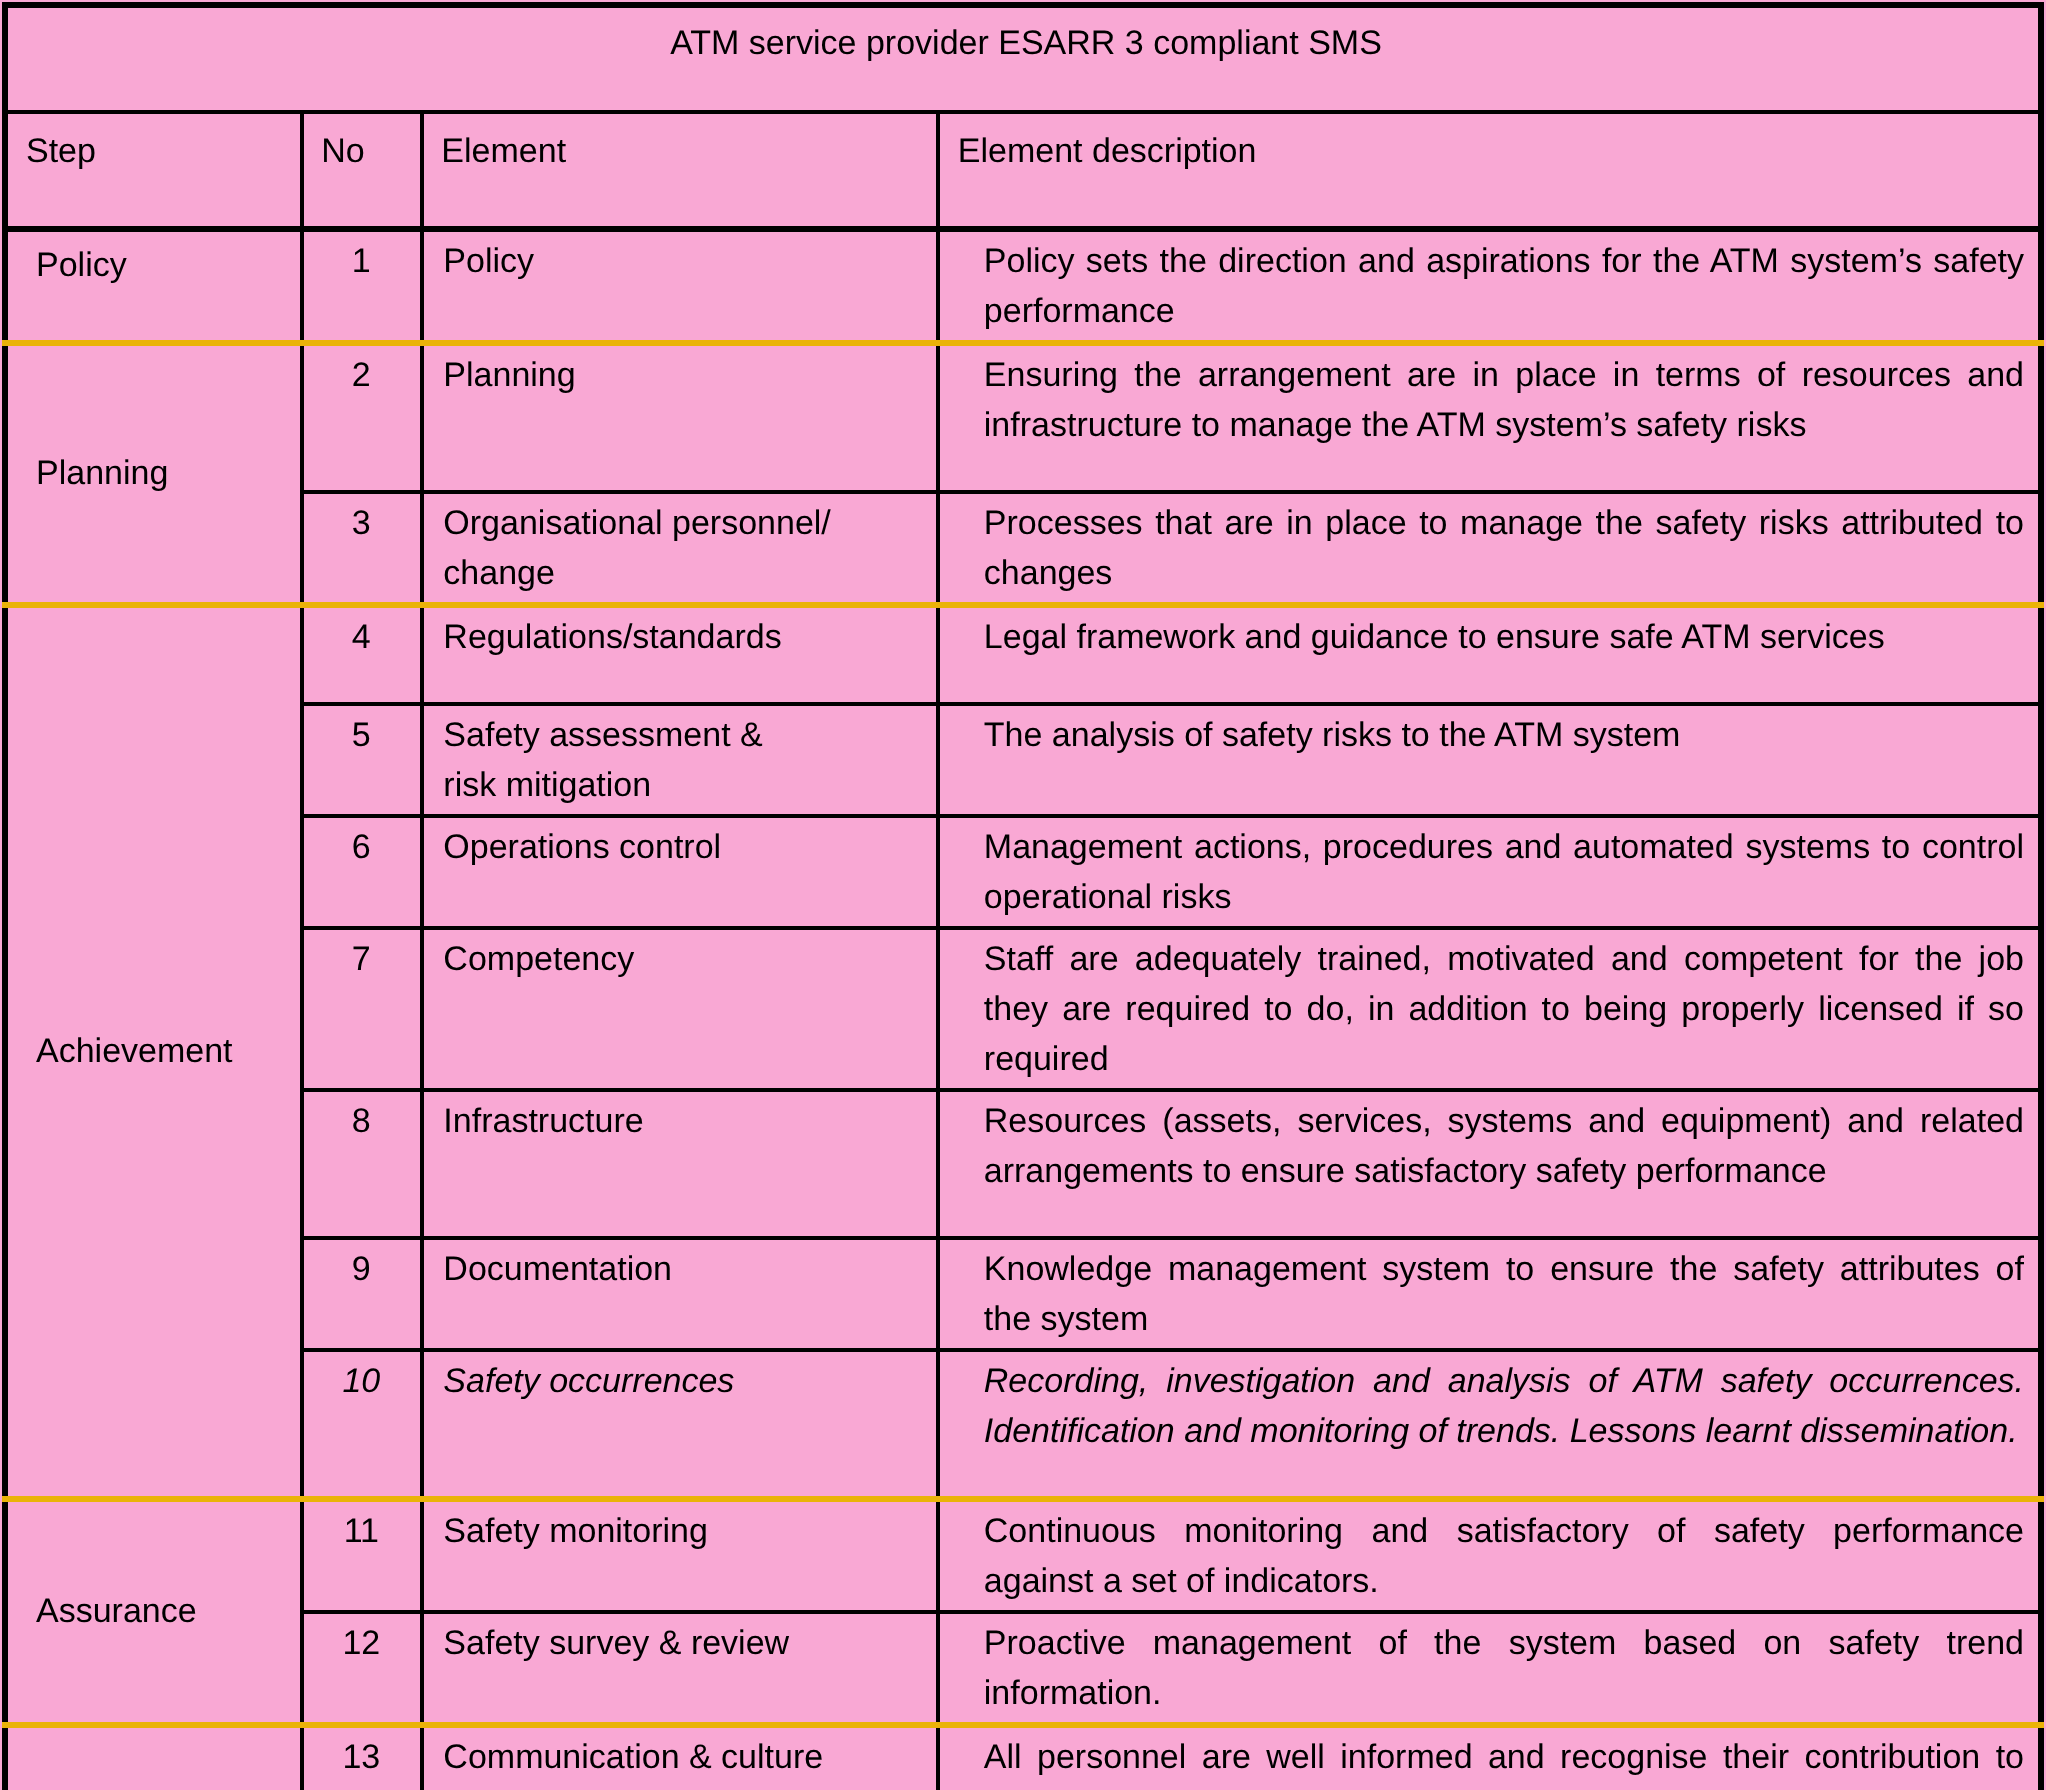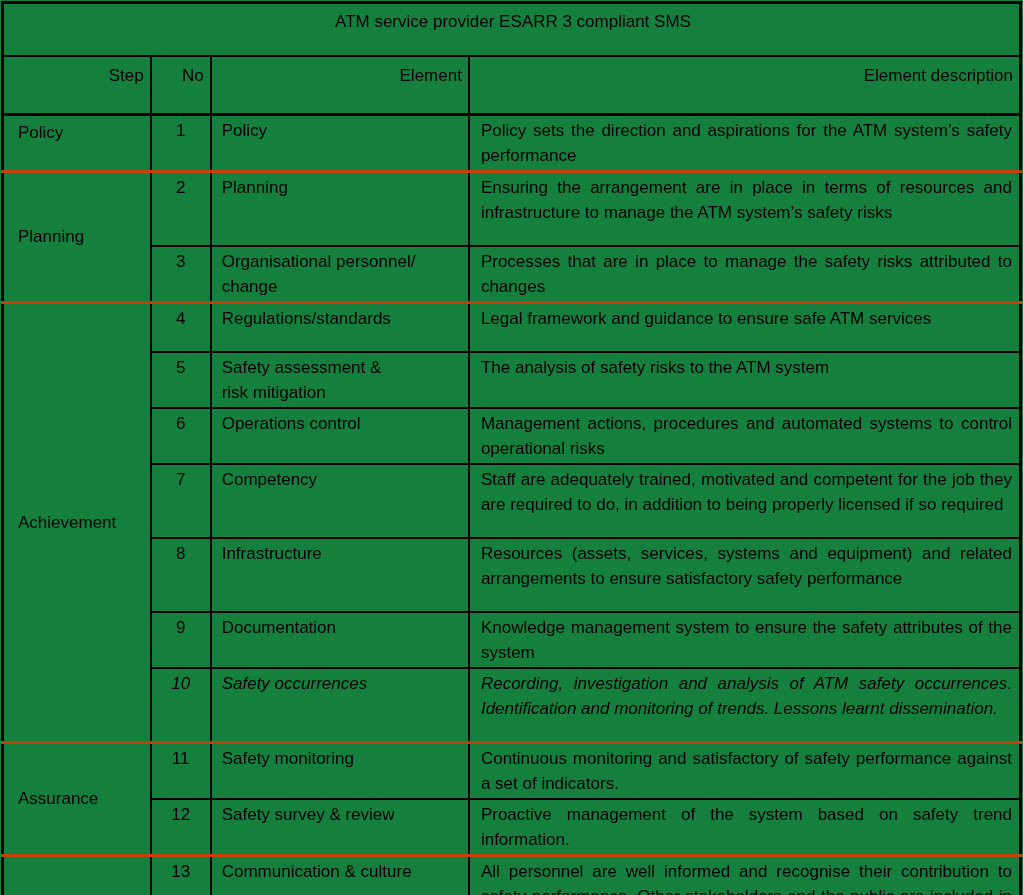--- a/index.html
+++ b/index.html
@@ -7,21 +7,21 @@
     padding: 0;
     background: #ffffff;
     font-family: "Liberation Sans", sans-serif;
     color: #000000;
   }
   .page {
     width: 1023px;
     height: 895px;
     box-sizing: border-box;
     padding: 1px;
-    background: #15803d;
+    background: #f9a8d4;
   }
   table.sms-table {
     width: 1021px;
     table-layout: fixed;
     border-collapse: collapse;
     border: 3px solid #000000;
     font-size: 17px;
     line-height: 25px;
   }
   col.c-step { width: 148px; }
@@ -36,21 +36,21 @@
     overflow: hidden;
   }
   tr.title-row td {
     height: 44px;
     text-align: center;
     padding-top: 5px;
     border-bottom: 2px solid #000000;
   }
   tr.header-row td {
     height: 48px;
-    text-align: right;
+    text-align: left;
     padding-top: 6px;
     border-bottom: 3px solid #000000;
   }
   td.step-cell {
     vertical-align: middle;
     padding-left: 14px;
   }
   td.step-cell.va-top {
     vertical-align: top;
     padding-top: 4px;
@@ -59,24 +59,24 @@
     text-align: center;
     padding-left: 2px;
     padding-right: 2px;
   }
   td.element-cell {
     white-space: pre-line;
     padding-left: 10px;
   }
   td.desc-cell {
     text-align: justify;
-    padding-left: 11px;
+    padding-left: 22px;
     padding-right: 7px;
   }
-  tr.group-start td { border-top: 3px solid #c2410c; }
+  tr.group-start td { border-top: 3px solid #eab308; }
 </style>
 </head>
 <body>
 
 <div class="page">
   <table class="sms-table">
     <colgroup>
       <col class="c-step">
         <col class="c-no">
         <col class="c-el">

